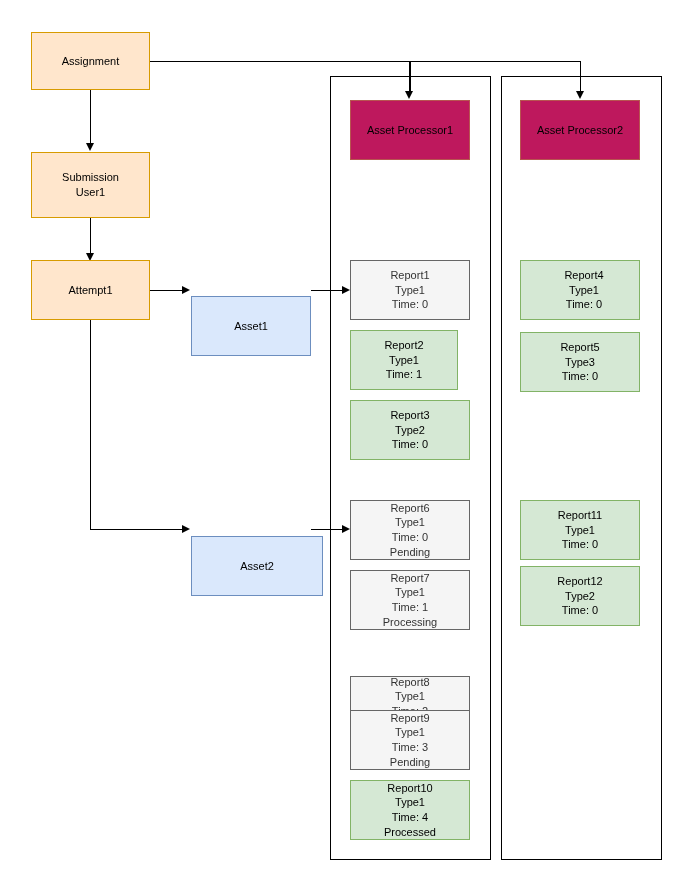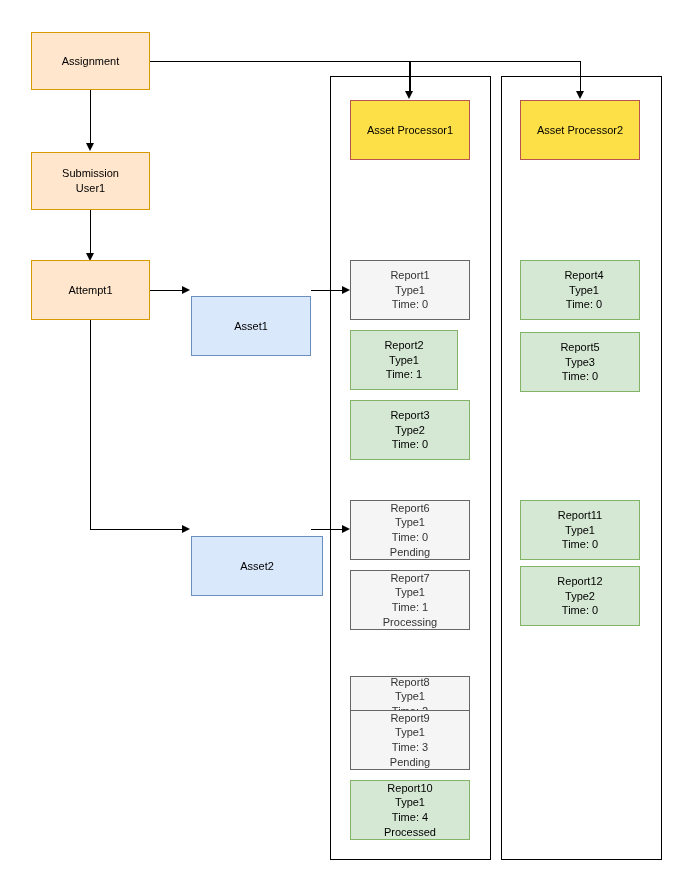--- a/index.html
+++ b/index.html
@@ -26,21 +26,21 @@
     font-size: 11px;
     line-height: 1.32;
     color: #000000;
     border-width: 1px;
     border-style: solid;
   }
   .node .ln { display: block; white-space: nowrap; }
 
   .n-orange { background: #ffe6cc; border-color: #d79b00; }
   .n-blue   { background: #dae8fc; border-color: #6c8ebf; margin-top: 36px; }
-  .n-red    { background: #fde047; border-color: #b85450; }
+  .n-red    { background: #be185d; border-color: #b85450; }
   .n-green  { background: #d5e8d4; border-color: #82b366; }
   .n-grey   { background: #f5f5f5; border-color: #666666; color: #333333; }
 
   .container-box {
     position: absolute;
     box-sizing: border-box;
     border: 1.6px solid #000000;
     background: transparent;
   }
 
@@ -97,21 +97,21 @@
   <div class="edge v" style="left:579.5px; top:60.5px; height:32px;"></div>
   <div class="arrowhead down" style="left:575.5px; top:91px;"></div>
 
   <div class="container-box" style="left:330px; top:76px; width:161px; height:784px;"></div>
   <div class="container-box" style="left:501px; top:76px; width:161px; height:784px;"></div>
 
   <div class="node n-orange" style="left:31px; top:32px; width:119px; height:58px;">
     <span class="ln">Assignment</span>
   </div>
 
-  <div class="node n-orange" style="left:31px; top:152px; width:119px; height:58px;">
+  <div class="node n-orange" style="left:31px; top:152px; width:119px; height:66px;">
     <span class="ln">Submission</span>
     <span class="ln">User1</span>
   </div>
 
   <div class="node n-orange" style="left:31px; top:260px; width:119px; height:60px;">
     <span class="ln">Attempt1</span>
   </div>
 
   <div class="node n-blue" style="left:191px; top:260px; width:120px; height:60px;">
     <span class="ln">Asset1</span>

